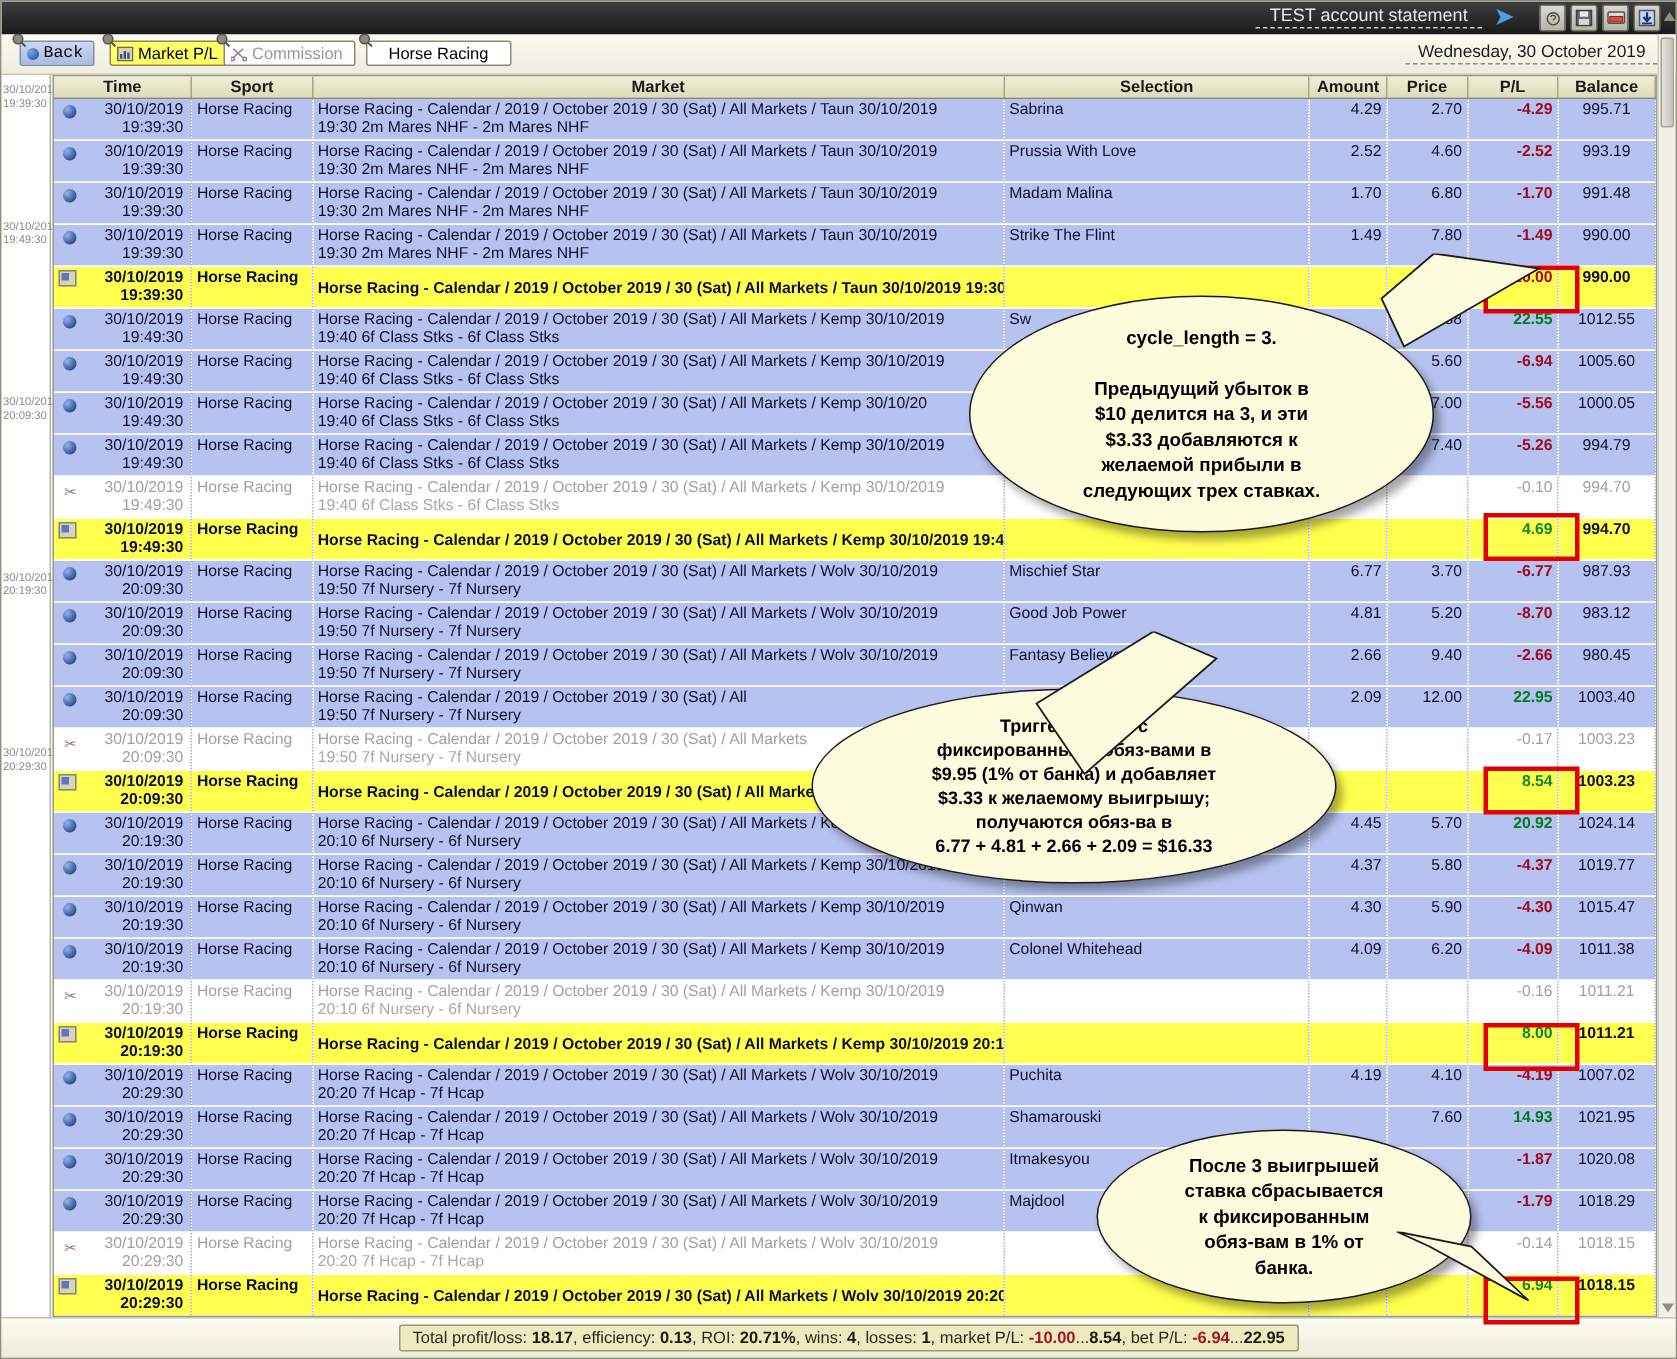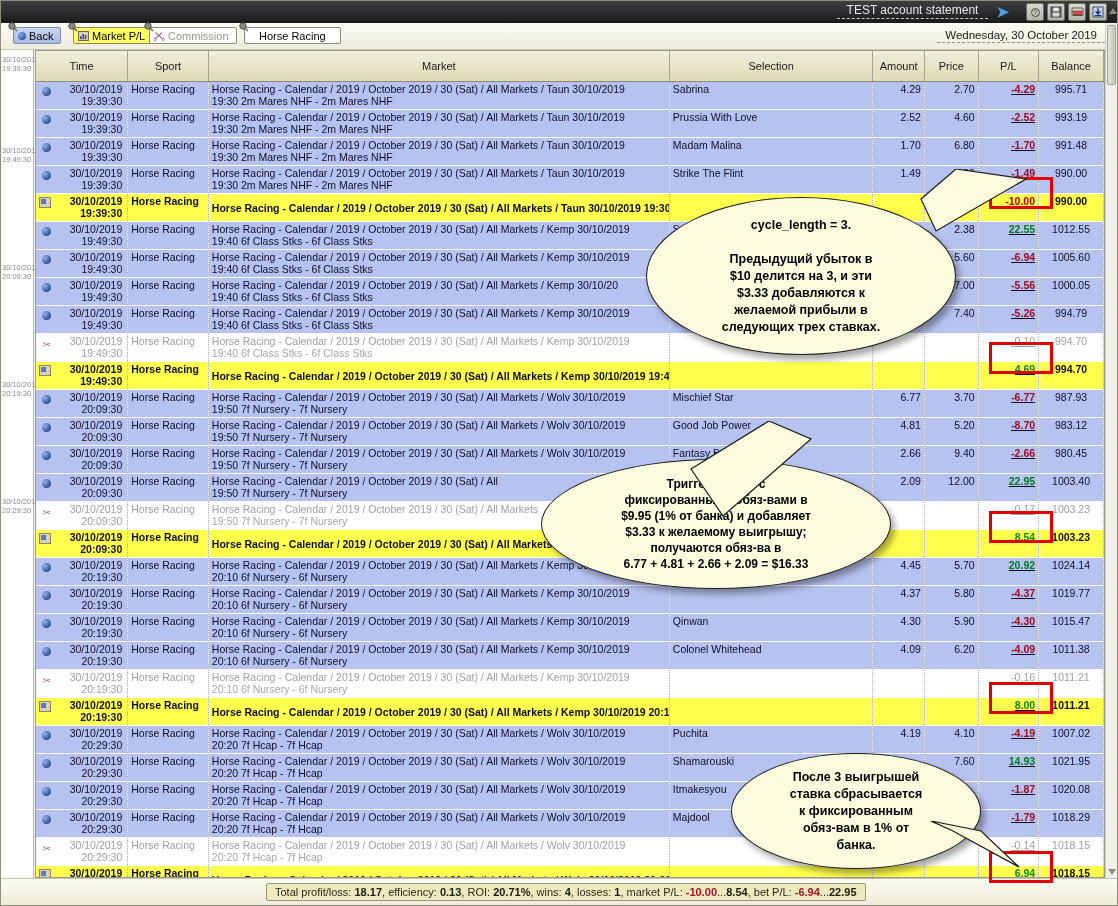--- a/index.html
+++ b/index.html
@@ -82,21 +82,21 @@
     border: 1px solid #8b8b7c;
     border-radius: 2px;
     font-size: 11px;
     background: #ffffff;
     white-space: nowrap;
   }
   .tbbtn .pin {
     position: absolute; left: -6px; top: -6px;
     width: 10px; height: 10px;
   }
-  .tbbtn.back { left: 12px; background: linear-gradient(to bottom,#cdd8ef,#a9bbe2); border-color:#7f8fae; }
+  .tbbtn.back { left: 12px; background: linear-gradient(to bottom,#cdd8ef,#a9bbe2); border-color:#7f8fae;font-family:Liberation Mono, monospace; }
   .tbbtn.mpl  { left: 72px; background: #ffff66; border-color:#8b8b50; }
   .tbbtn.comm { left: 148px; background: #fdfdfb; color: #9a9a92; }
   .tbbtn.sport{ left: 243px; background: #ffffff; padding: 0 14px; }
   .bluedot { width: 8px; height: 8px; border-radius: 50%;
     background: radial-gradient(circle at 30% 30%, #7fa9e8, #1a3f8f); }
   .date-label {
     position: absolute; right: 14px; top: 6px;
     font-size: 11.5px; color: #1b1b1b;
     border-bottom: 1px dashed #8d8d82;
     padding: 0 8px 1px 8px;
@@ -119,22 +119,22 @@
     position: absolute; left: 34px; top: 49px; right: 12px; bottom: 27px;
     background: #ffffff;
     border: 1px solid #9a9a8c;
     overflow: hidden;
   }
   table.grid { border-collapse: collapse; width: 100%; table-layout: fixed; }
   table.grid th {
     background: linear-gradient(to bottom, #f0eeda 0%, #dedbb8 100%);
     border-right: 1px solid #a6a48a;
     border-bottom: 1px solid #8c8a72;
-    font-size: 11px; font-weight: normal; color: #1a1a1a;
-    height: 30px; padding: 0 3px;
+    font-size: 11px; font-weight: bold; color: #1a1a1a;
+    height: 14px; padding: 0 3px;
     text-align: center;
   }
   table.grid td {
     border-right: 1px dotted #aab0cc;
     border-bottom: 1px solid #ffffff;
     font-size: 10.5px;
     color: #0e0e2c;
     padding: 1px 3px;
     vertical-align: top;
     overflow: hidden;
@@ -147,21 +147,21 @@
   tr.bet td.tc, tr.comm td.tc { height: 28px; }
 
   td.c-time { text-align: right; padding-right: 5px; }
   td.c-time .d1 { display: block; }
   td.c-time .d2 { display: block; }
   td.c-sport { text-align: left; }
   td.c-market { text-align: left; white-space: normal; line-height: 12px; }
   tr.total td.c-market { text-align: center; white-space: nowrap; padding-top: 8px; }
   td.c-sel  { text-align: left; }
   td.c-num  { text-align: right; }
-  td.c-pl   { text-align: right; font-weight: bold; text-decoration: underline; }
+  td.c-pl   { text-align: right; font-weight: bold; }
   td.c-bal  { text-align: center; }
   .neg { color: #9e0b20; }
   .pos { color: #007a1e; }
   .dim { color: #a0a0a0; font-weight: normal; }
   tr.total td.c-pl .pos { color: #0c8a2a; }
   tr.total td.c-pl .neg { color: #b00020; }
 
   .rowicon {
     display: inline-block; width: 11px; height: 11px;
     vertical-align: -2px; margin-right: 2px;

